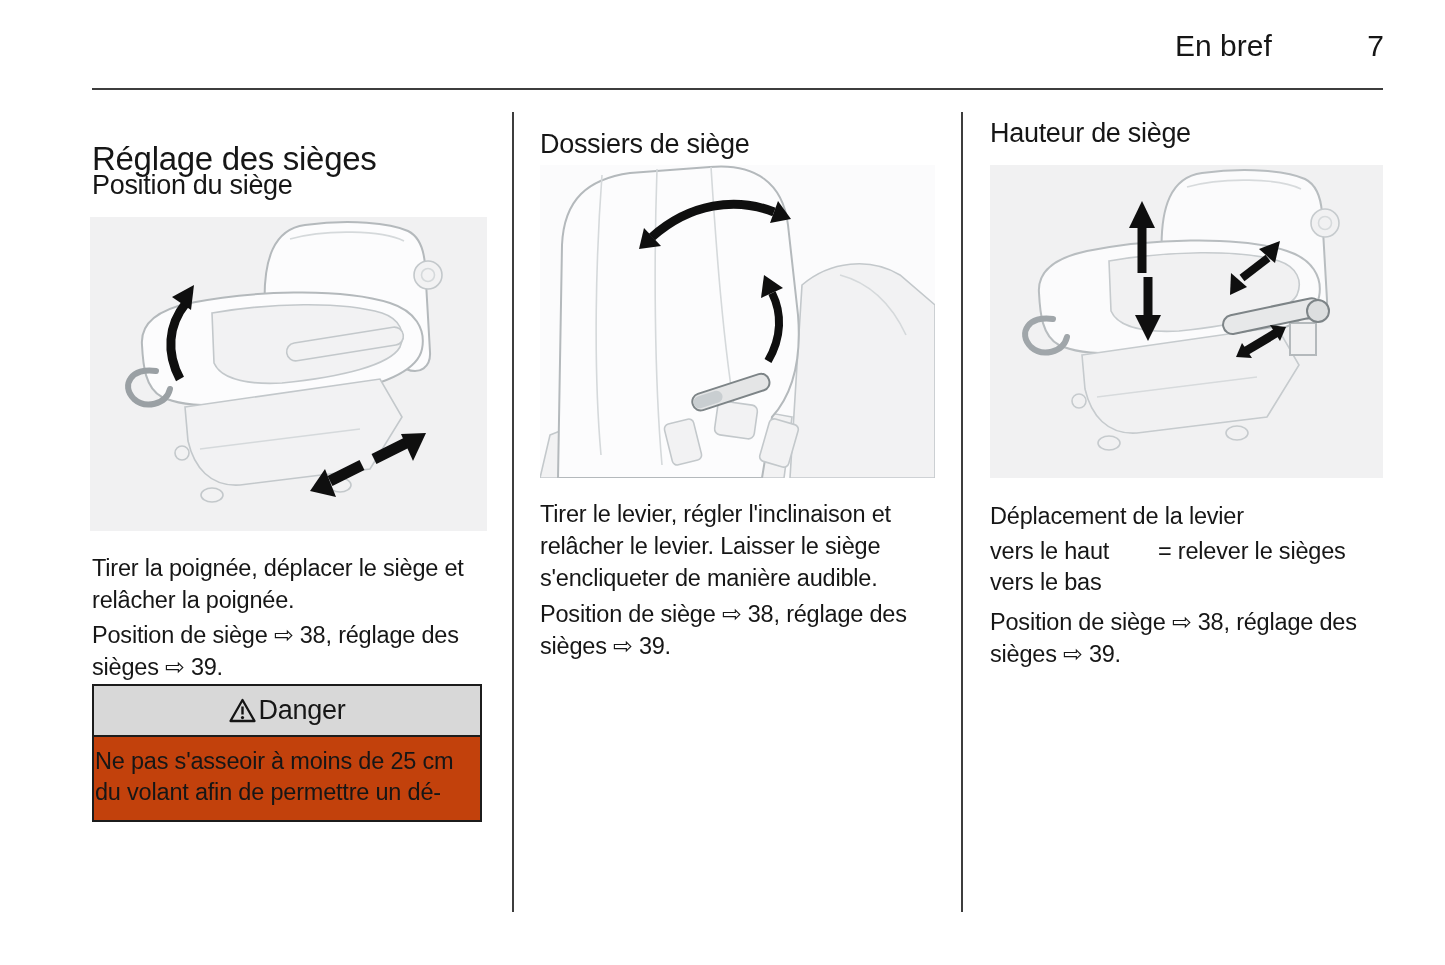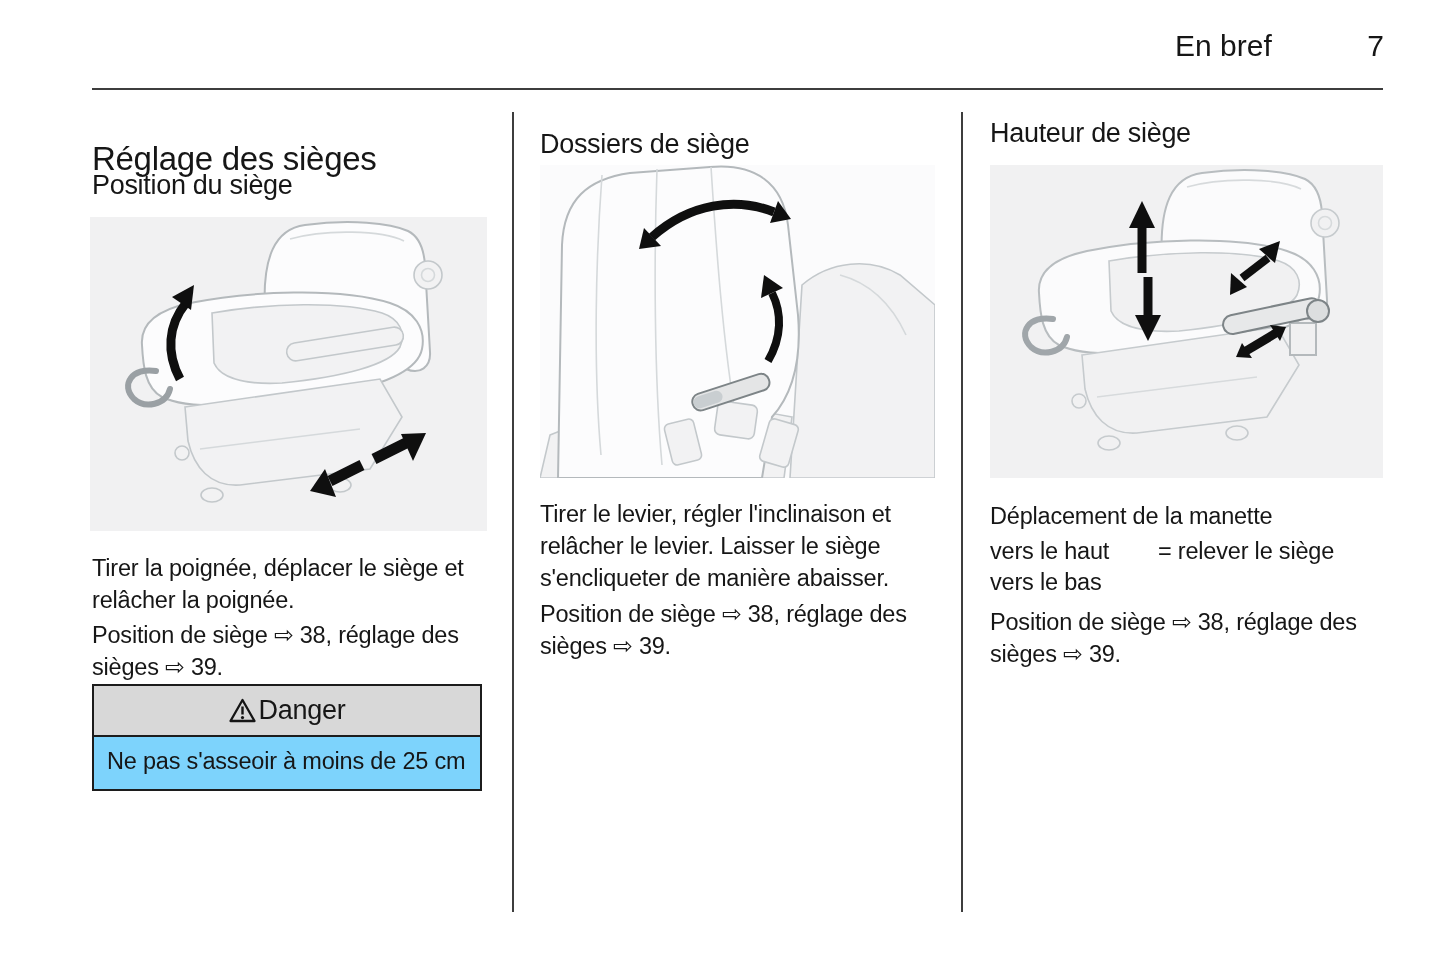--- a/index.html
+++ b/index.html
@@ -9,27 +9,27 @@
     overflow:hidden;
   }
   .abs{position:absolute;}
   .hdr{font-size:30px;line-height:34px;white-space:nowrap;}
   .rule{background:#3d3d3d;}
   .h1{font-size:33px;line-height:38px;letter-spacing:-0.3px;white-space:nowrap;margin-top:28px;}
   .h2{font-size:27px;line-height:32px;letter-spacing:-0.3px;white-space:nowrap;}
   .bline{font-size:23.5px;line-height:31px;letter-spacing:-0.2px;white-space:nowrap;}
   .illus{background:#f1f1f2;}
   .illus svg{display:block;}
-  .danger-box{border:2px solid #1c1c1c;background:#7dd3fc;}
+  .danger-box{border:2px solid #1c1c1c;background:#c2410c;}
   .danger-head{
     height:49px;background:#d8d8d8;border-bottom:2px solid #1c1c1c;
     display:flex;align-items:center;justify-content:center;gap:3px;
     font-size:27px;letter-spacing:-0.3px;
   }
-  .danger-body{padding:9px 13px 12px 13px;}
+  .danger-body{padding:9px 13px 12px 1px;}
   .defrow{display:flex;}
   .defterm{width:168px;flex:0 0 168px;}
   .seat-stroke{fill:#fcfcfd;stroke:#b4b9bc;stroke-width:2;}
   .seat-soft{fill:#f2f2f3;stroke:#c3c8cb;stroke-width:1.6;}
   .seam{fill:none;stroke:#d5d9db;stroke-width:1.6;}
   .arrow{fill:#0f0f0f;}
   .ashaft{fill:none;stroke:#0f0f0f;}
 </style>
 </head>
 <body>
@@ -90,20 +90,21 @@
   <div class="danger-head">
     <svg width="27" height="25" viewBox="0 0 27 25">
       <path d="M13.5 2 L25.5 23 H1.5 Z" fill="none" stroke="#151515" stroke-width="2.3" stroke-linejoin="round"></path>
       <rect x="12.3" y="8.5" width="2.4" height="8" fill="#151515"></rect>
       <circle cx="13.5" cy="19.6" r="1.6" fill="#151515"></circle>
     </svg>
     <span>Danger</span>
   </div>
   <div class="danger-body">
     <div class="bline">Ne pas s'asseoir à moins de 25 cm</div>
+    <div class="bline">du volant afin de permettre un dé-</div>
   </div>
 </div>
 
 <div class="abs h2" style="left:540px;top:117px;margin-top:11px;">Dossiers de siège</div>
 
 <div class="abs illus" style="left:540px;top:165px;width:395px;height:313px;background:#fbfbfc;">
   <svg width="395" height="313" viewBox="0 0 395 313">
     <rect width="395" height="313" fill="#fbfbfc"></rect>
     <g>
 
@@ -133,21 +134,21 @@
     </g>
     <g>
       <path class="ashaft" d="M228,196 C242,172 242,148 232,128" stroke-width="8"></path>
       <polygon class="arrow" points="224,110 243,123 221,133"></polygon>
     </g>
   </svg>
 </div>
 
 <div class="abs bline" style="left:540px;top:499px;">Tirer le levier, régler l'inclinaison et</div>
 <div class="abs bline" style="left:540px;top:531px;">relâcher le levier. Laisser le siège</div>
-<div class="abs bline" style="left:540px;top:563px;">s'encliqueter de manière abaisser.</div>
+<div class="abs bline" style="left:540px;top:563px;">s'encliqueter de manière audible.</div>
 
 <div class="abs bline" style="left:540px;top:599px;">Position de siège ⇨ 38, réglage des</div>
 <div class="abs bline" style="left:540px;top:631px;">sièges ⇨ 39.</div>
 
 <div class="abs h2" style="left:990px;top:117px;">Hauteur de siège</div>
 
 <div class="abs illus" style="left:990px;top:165px;width:393px;height:313px;">
   <svg width="393" height="313" viewBox="0 0 393 313">
     <rect width="393" height="313" fill="#f1f1f2"></rect>
     <g opacity="0.92">
@@ -187,24 +188,24 @@
       <polygon class="arrow" points="240,130 241,108 257,122"></polygon>
     </g>
     <g>
       <path class="ashaft" d="M256,186 L286,168" stroke-width="9"></path>
       <polygon class="arrow" points="246,192 252,178 262,193"></polygon>
       <polygon class="arrow" points="296,162 290,176 280,160"></polygon>
     </g>
   </svg>
 </div>
 
-<div class="abs bline" style="left:990px;top:501px;">Déplacement de la manette</div>
+<div class="abs bline" style="left:990px;top:501px;">Déplacement de la levier</div>
 
 <div class="abs bline defrow" style="left:990px;top:536px;">
   <span class="defterm">vers le haut</span>
-  <span>= relever le siège</span>
+  <span>= relever le sièges</span>
 </div>
 <div class="abs bline defrow" style="left:990px;top:567px;">
   <span class="defterm">vers le bas</span>
 </div>
 
 <div class="abs bline" style="left:990px;top:607px;">Position de siège ⇨ 38, réglage des</div>
 <div class="abs bline" style="left:990px;top:639px;">sièges ⇨ 39.</div>
 
 </body></html>

